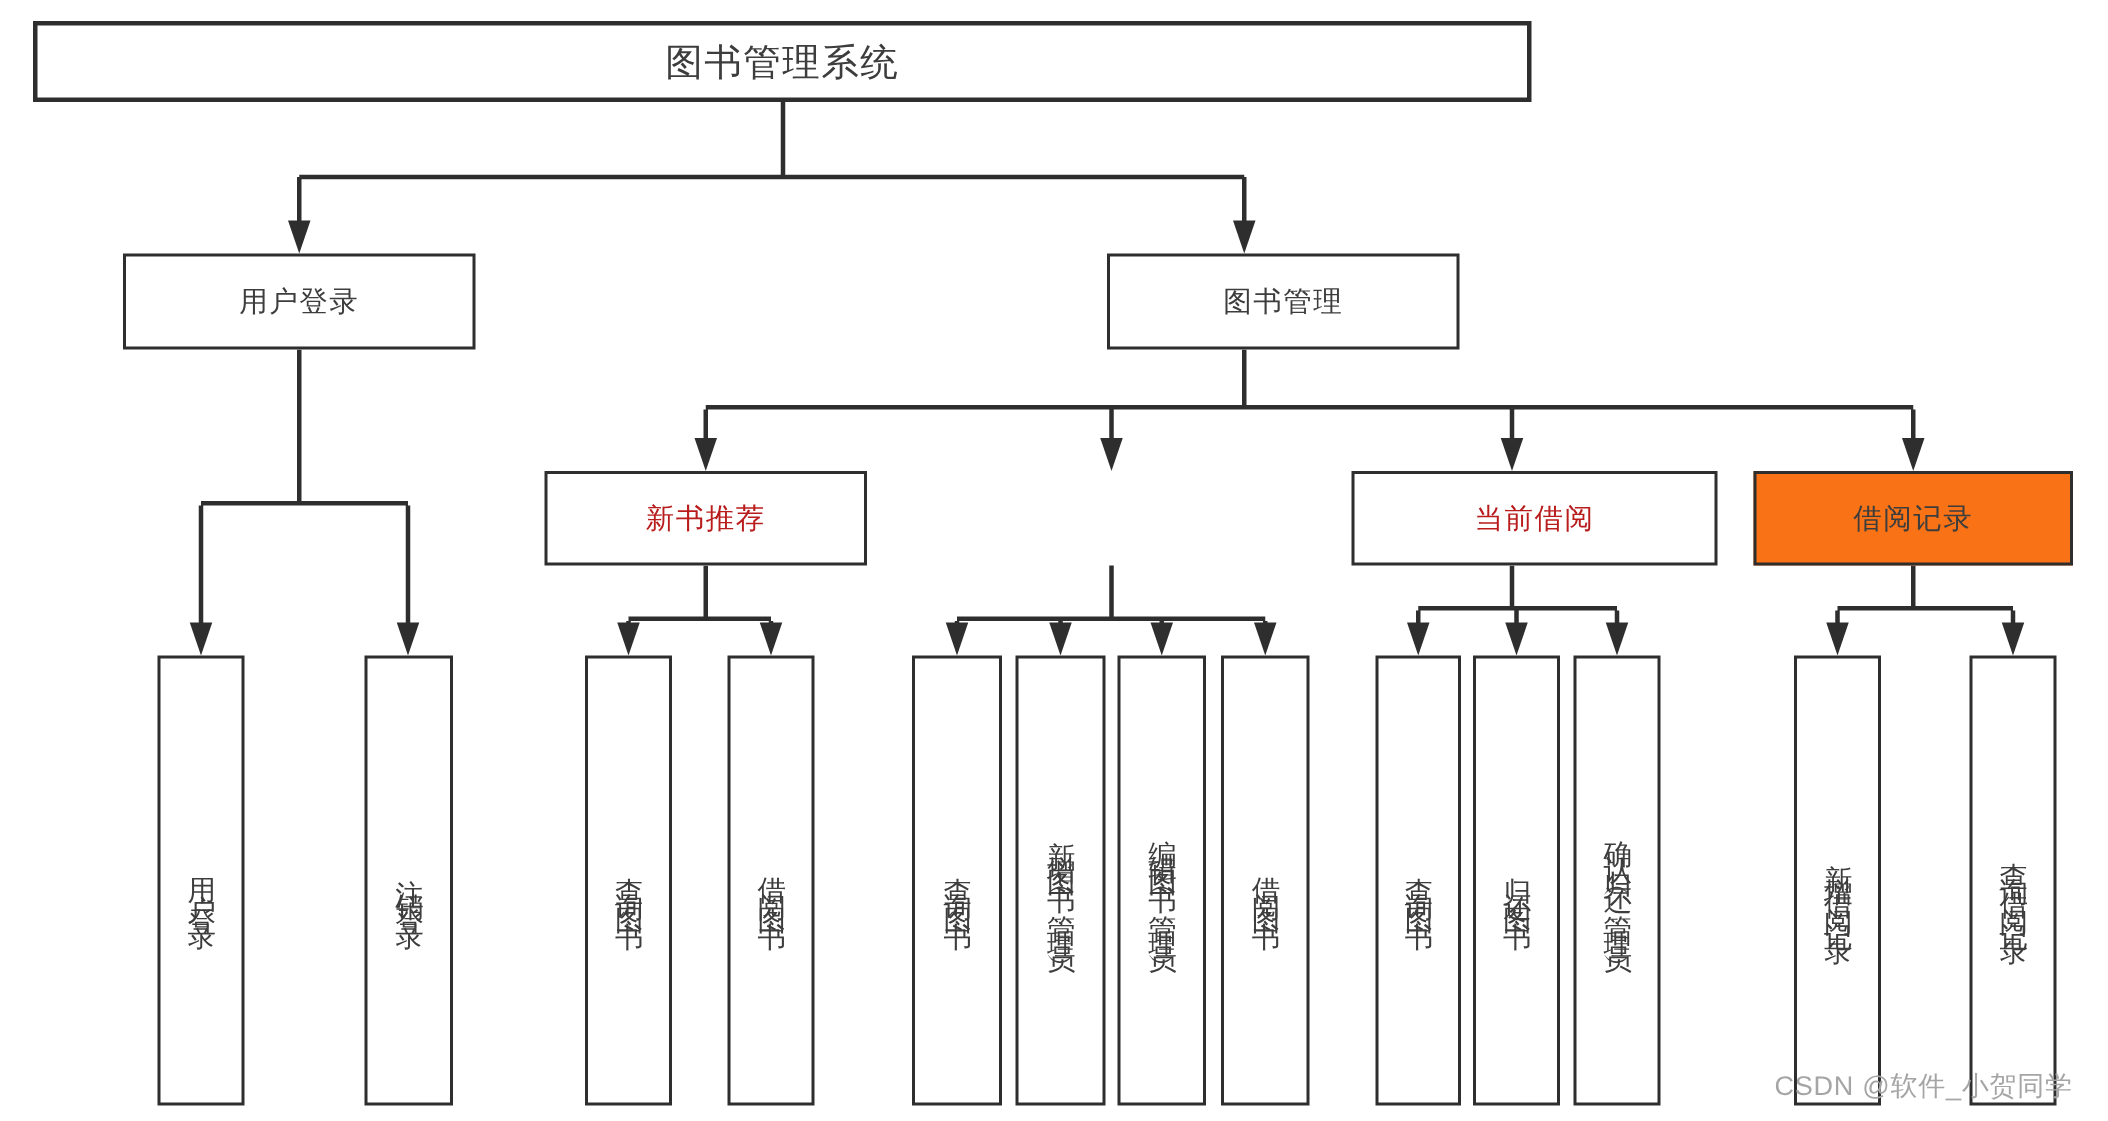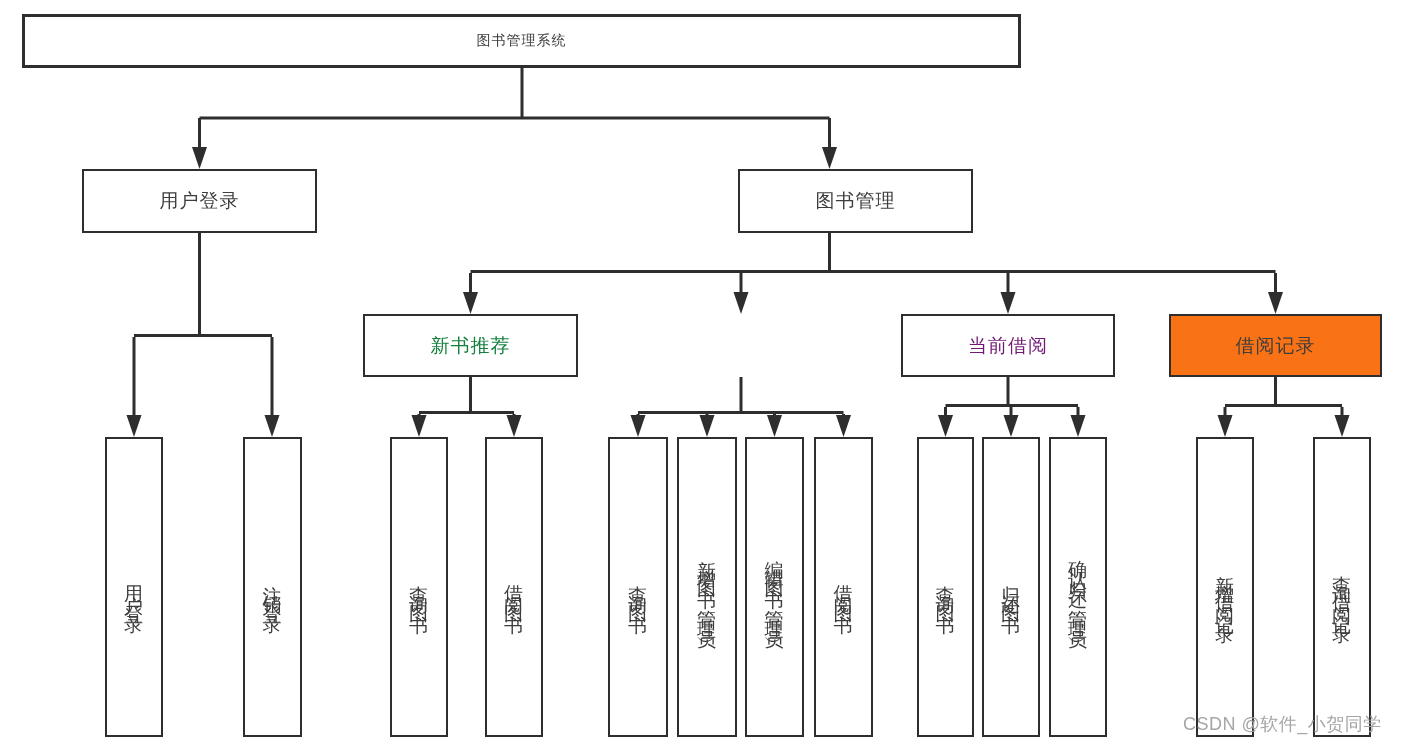--- a/index.html
+++ b/index.html
@@ -6,21 +6,21 @@
   .stage{
     position:relative;width:1405px;height:747px;background:#fff;overflow:hidden;
     font-family:"Liberation Sans","DejaVu Sans",sans-serif;
   }
   svg.connectors{position:absolute;left:0;top:0;z-index:1;}
   .box{
     position:absolute;z-index:2;background:#fff;border:2.5px solid #2e2e2e;
     box-sizing:border-box;display:flex;align-items:center;justify-content:center;
     color:#3d3d3d;
   }
-  .root{border-width:3px;font-size:14px;letter-spacing:1px;}
+  .root{border-width:3px;font-size:25px;letter-spacing:1px;}
   .hbox{font-size:19px;letter-spacing:1px;}
   .vbox{
     writing-mode:vertical-rl;text-orientation:mixed;
     font-size:19px;letter-spacing:10px;line-height:1;
     padding-top:6px;
   }
   .watermark{
     position:absolute;z-index:3;left:1183px;top:712px;
     font-size:18px;color:#a5a5a5;letter-spacing:0.5px;white-space:nowrap;
   }
@@ -71,22 +71,22 @@
       <polygon points="1217.5,415 1232.5,415 1225,437"></polygon>
       <polygon points="1334.5,415 1349.5,415 1342,437"></polygon>
     </g>
   </svg>
 
   <div class="box root" style="left: 22px; top: 14px; width: 999px; height: 54px; border-color: rgb(46, 46, 46); color: rgb(61, 61, 61); background: rgb(255, 255, 255);">图书管理系统</div>
 
   <div class="box hbox" style="left: 82px; top: 169px; width: 235px; height: 64px; border-color: rgb(46, 46, 46); color: rgb(61, 61, 61); background: rgb(255, 255, 255);">用户登录</div>
   <div class="box hbox" style="left: 712px; top: 169px; width: 235px; height: 64px; border-color: rgb(46, 46, 46); color: rgb(61, 61, 61); background: rgb(255, 255, 255); margin-left: 26px;">图书管理</div>
 
-  <div class="box hbox" style="left: 363px; top: 314px; width: 215px; height: 63px; border-color: rgb(46, 46, 46); color: #15803d; background: rgb(255, 255, 255);">新书推荐</div>
-  <div class="box hbox" style="left: 901px; top: 314px; width: 214px; height: 63px; border-color: rgb(46, 46, 46); color: #701a75; background: rgb(255, 255, 255);">当前借阅</div>
+  <div class="box hbox" style="left: 363px; top: 314px; width: 215px; height: 63px; border-color: rgb(46, 46, 46); color: #b91c1c; background: rgb(255, 255, 255);">新书推荐</div>
+  <div class="box hbox" style="left: 901px; top: 314px; width: 244px; height: 63px; border-color: rgb(46, 46, 46); color: #b91c1c; background: rgb(255, 255, 255);">当前借阅</div>
   <div class="box hbox" style="left: 1169px; top: 314px; width: 213px; height: 63px; border-color: rgb(46, 46, 46); color: rgb(61, 61, 61); background: #f97316;">借阅记录</div>
 
   <div class="box vbox" style="left: 105px; top: 437px; width: 58px; height: 300px; border-color: rgb(46, 46, 46); color: rgb(61, 61, 61); background: rgb(255, 255, 255);">用户登录</div>
   <div class="box vbox" style="left: 243px; top: 437px; width: 59px; height: 300px; border-color: rgb(46, 46, 46); color: rgb(61, 61, 61); background: rgb(255, 255, 255);">注销登录</div>
 
   <div class="box vbox" style="left: 390px; top: 437px; width: 58px; height: 300px; border-color: rgb(46, 46, 46); color: rgb(61, 61, 61); background: rgb(255, 255, 255);">查询图书</div>
   <div class="box vbox" style="left: 485px; top: 437px; width: 58px; height: 300px; border-color: rgb(46, 46, 46); color: rgb(61, 61, 61); background: rgb(255, 255, 255);">借阅图书</div>
 
   <div class="box vbox" style="left: 608px; top: 437px; width: 60px; height: 300px; border-color: rgb(46, 46, 46); color: rgb(61, 61, 61); background: rgb(255, 255, 255);">查询图书</div>
   <div class="box vbox" style="left: 677px; top: 437px; width: 60px; height: 300px; border-color: rgb(46, 46, 46); color: rgb(61, 61, 61); background: rgb(255, 255, 255);">新增图书（管理员）</div>

